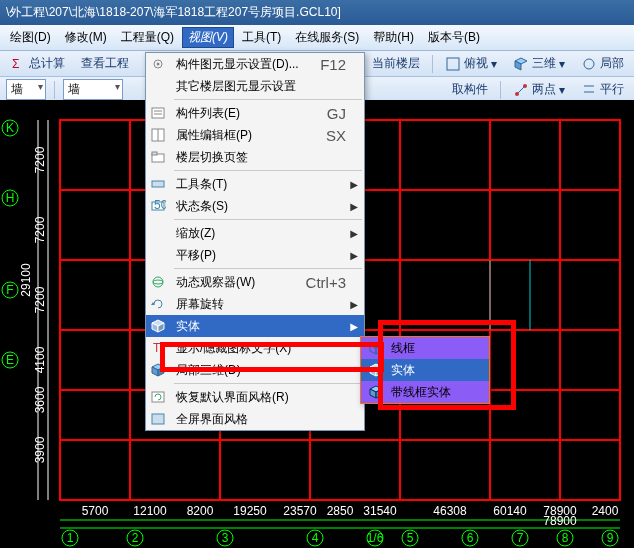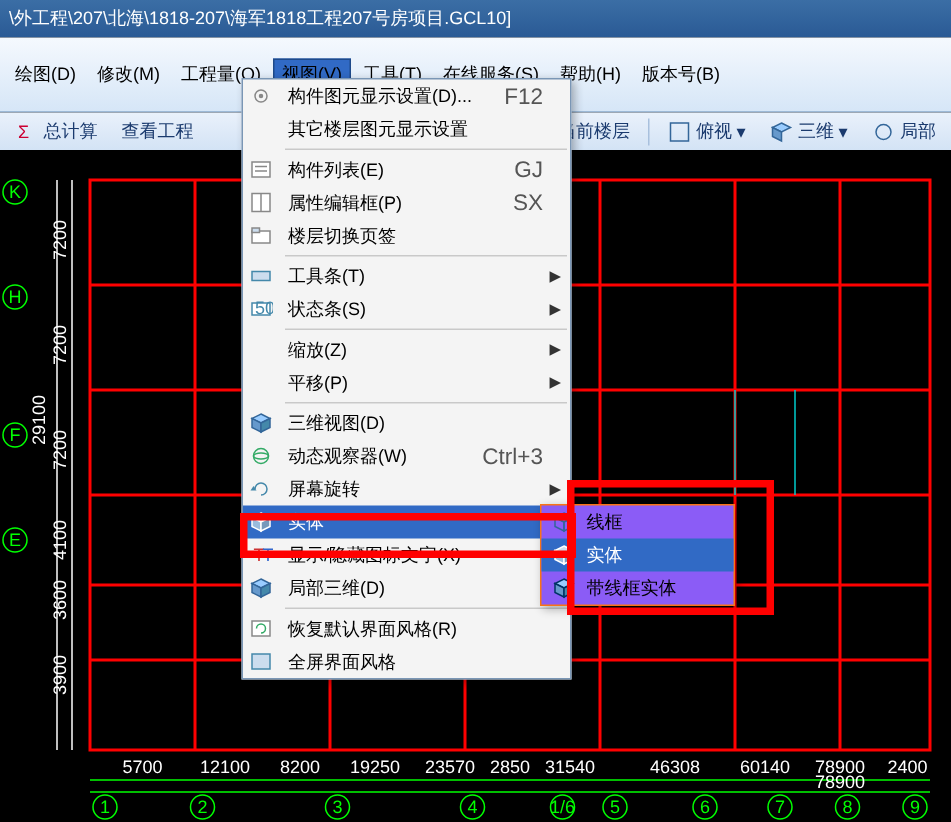--- a/index.html
+++ b/index.html
@@ -1,28 +1,28 @@
 <!DOCTYPE html>
 <html><head>
 <meta charset="utf-8">
 <style>
 * { margin: 0; padding: 0; box-sizing: border-box; font-family: "Microsoft YaHei", SimSun, sans-serif; font-size: 12px; }
 body { width: 634px; height: 548px; background: #000; overflow: hidden; position: relative; }
 .titlebar { background: linear-gradient(#3b6ea5, #2a5a95); color: #fff; padding: 4px 6px; font-size: 12px; white-space: nowrap; overflow: hidden; }
-.menubar { background: linear-gradient(#f5f9fe, #d6e6f7); border-bottom: 1px solid #9db9d7; padding: 14px 4px; display: flex; gap: 2px; text-align: right; }
+.menubar { background: linear-gradient(#f5f9fe, #d6e6f7); border-bottom: 1px solid #9db9d7; padding: 2px 4px; display: flex; gap: 2px; text-align: right; }
 .menubar .mitem { padding: 2px 6px; cursor: default; }
-.menubar .mitem.active { background: #316ac5; color: #000000; border: 1px solid #1e4a8a; padding: 1px 5px; }
+.menubar .mitem.active { background: #316ac5; color: #ffffff; border: 1px solid #1e4a8a; padding: 1px 5px; font-style: italic; }
 .toolbar { background: linear-gradient(#eaf1fb, #d3e3f5); border-bottom: 1px solid #a8c0dd; padding: 2px 6px; display: flex; align-items: center; gap: 8px; white-space: nowrap; overflow: hidden; }
 .tbtn { padding: 2px 4px; color: #1a3a6e; display: inline-flex; align-items: center; gap: 3px; }
 .sep { width: 1px; height: 18px; background: #a8c0dd; }
 .combo { background: #fff; border: 1px solid #7a9ccc; padding: 1px 14px 1px 4px; position: relative; min-width: 40px; }
 .combo::after { content: "▾"; position: absolute; right: 2px; top: 1px; color: #555; font-size: 10px; }
 .canvas { position: absolute; left: 0; top: 100px; width: 634px; height: 448px; background: #000; }
 .canvas svg { position: absolute; left: 0; top: 0; }
-.dropdown { position: absolute; left: 161px; top: 52px; width: 220px; background: #f4f4f4; border: 1px solid #7a96b5; box-shadow: 2px 2px 6px rgba(0,0,0,.3); }
+.dropdown { position: absolute; left: 145px; top: 52px; width: 220px; background: #f4f4f4; border: 1px solid #7a96b5; box-shadow: 2px 2px 6px rgba(0,0,0,.3); }
 .dropdown .row { display: flex; align-items: center; height: 22px; padding: 0 18px 0 4px; position: relative; }
 .dropdown .row.hl { background: #316ac5; color: #fff; }
 .dropdown .iconcell { width: 22px; height: 18px; display: flex; align-items: center; justify-content: flex-start; margin-right: 4px; }
 .dropdown .label { flex: 1; white-space: nowrap; }
 .dropdown .shortcut { color: #555; font-size: 15px; margin-left: 8px; }
 .dropdown .arrow { position: absolute; right: 6px; font-size: 10px; color: #333; }
 .dropdown .row.hl .arrow { color: #fff; }
 .dropdown hr { border: none; border-top: 1px solid #c9c9c9; margin: 2px 2px 2px 28px; }
 .submenu { position: absolute; left: 360px; top: 336px; width: 130px; background: #8b5cf6; border: 1px solid #f97316; box-shadow: 2px 2px 6px rgba(0,0,0,.3); }
 .submenu .row { display: flex; align-items: center; height: 22px; padding: 0 8px 0 4px; }
@@ -311,117 +311,107 @@
     </div>
     <div class="row">
       <span class="iconcell"></span>
       <span class="label">平移(P)</span>
       <span class="arrow">▶</span>
     </div>
     <hr>
     <div class="row">
       <span class="iconcell">
         <svg width="16" height="16">
+          <circle cx="8" cy="8" r="5" fill="none" stroke="#3a6"></circle>
+          <ellipse cx="8" cy="8" rx="5" ry="2" fill="none" stroke="#3a6"></ellipse>
+        </svg>
+      </span>
+      <span class="label">动态观察器(W)</span>
+      <span class="shortcut">Ctrl+3</span>
+    </div>
+    <div class="row">
+      <span class="iconcell">
+        <svg width="16" height="16">
+          <path d="M4,8 A4,4 0 1 1 8,12" fill="none" stroke="#48a"></path>
+          <polygon points="3,6 5,9 1,9" fill="#48a"></polygon>
+        </svg>
+      </span>
+      <span class="label">屏幕旋转</span>
+      <span class="arrow">▶</span>
+    </div>
+    <div class="row hl">
+      <span class="iconcell">
+        <svg width="16" height="16">
+          <polygon points="8,2 14,5 8,8 2,5" fill="#cde" stroke="#fff"></polygon>
+          <polygon points="2,5 8,8 8,14 2,11" fill="#9bd" stroke="#fff"></polygon>
+          <polygon points="14,5 8,8 8,14 14,11" fill="#79b" stroke="#fff"></polygon>
+        </svg>
+      </span>
+      <span class="label">实体</span>
+      <span class="arrow">▶</span>
+    </div>
+    <div class="row">
+      <span class="iconcell">
+        <svg width="16" height="16">
+          <text x="3" y="12" font-size="11" fill="#c33">T</text>
+          <text x="9" y="12" font-size="11" fill="#36c">T</text>
+        </svg>
+      </span>
+      <span class="label">显示/隐藏图标文字(X)</span>
+    </div>
+    <div class="row">
+      <span class="iconcell">
+        <svg width="16" height="16">
           <polygon points="8,2 14,5 8,8 2,5" fill="#9cf" stroke="#369"></polygon>
           <polygon points="2,5 8,8 8,14 2,11" fill="#69c" stroke="#369"></polygon>
           <polygon points="14,5 8,8 8,14 14,11" fill="#48a" stroke="#369"></polygon>
         </svg>
       </span>
-      <span class="label">三维视图(D)</span>
-    </div>
-    <div class="row">
-      <span class="iconcell">
-        <svg width="16" height="16">
-          <circle cx="8" cy="8" r="5" fill="none" stroke="#3a6"></circle>
-          <ellipse cx="8" cy="8" rx="5" ry="2" fill="none" stroke="#3a6"></ellipse>
-        </svg>
-      </span>
-      <span class="label">动态观察器(W)</span>
-      <span class="shortcut">Ctrl+3</span>
-    </div>
-    <div class="row">
-      <span class="iconcell">
-        <svg width="16" height="16">
-          <path d="M4,8 A4,4 0 1 1 8,12" fill="none" stroke="#48a"></path>
-          <polygon points="3,6 5,9 1,9" fill="#48a"></polygon>
-        </svg>
-      </span>
-      <span class="label">屏幕旋转</span>
-      <span class="arrow">▶</span>
+      <span class="label">局部三维(D)</span>
+    </div>
+    <hr>
+    <div class="row">
+      <span class="iconcell">
+        <svg width="16" height="16">
+          <rect x="2" y="3" width="12" height="10" fill="#fff" stroke="#888"></rect>
+          <path d="M5,8 A3,3 0 1 1 8,11" fill="none" stroke="#3a6"></path>
+        </svg>
+      </span>
+      <span class="label">恢复默认界面风格(R)</span>
+    </div>
+    <div class="row">
+      <span class="iconcell">
+        <svg width="16" height="16">
+          <rect x="2" y="3" width="12" height="10" fill="#cde" stroke="#48a"></rect>
+        </svg>
+      </span>
+      <span class="label">全屏界面风格</span>
+    </div>
+  </div>
+
+<div class="submenu" id="submenu">
+    <div class="row">
+      <span class="iconcell">
+        <svg width="16" height="16">
+          <polygon points="8,2 14,5 8,8 2,5" fill="none" stroke="#369"></polygon>
+          <polygon points="2,5 8,8 8,14 2,11" fill="none" stroke="#369"></polygon>
+          <polygon points="14,5 8,8 8,14 14,11" fill="none" stroke="#369"></polygon>
+        </svg>
+      </span>
+      <span class="label">线框</span>
     </div>
     <div class="row hl">
       <span class="iconcell">
         <svg width="16" height="16">
           <polygon points="8,2 14,5 8,8 2,5" fill="#cde" stroke="#fff"></polygon>
           <polygon points="2,5 8,8 8,14 2,11" fill="#9bd" stroke="#fff"></polygon>
           <polygon points="14,5 8,8 8,14 14,11" fill="#79b" stroke="#fff"></polygon>
         </svg>
       </span>
       <span class="label">实体</span>
-      <span class="arrow">▶</span>
-    </div>
-    <div class="row">
-      <span class="iconcell">
-        <svg width="16" height="16">
-          <text x="3" y="12" font-size="11" fill="#c33">T</text>
-          <text x="9" y="12" font-size="11" fill="#36c">T</text>
-        </svg>
-      </span>
-      <span class="label">显示/隐藏图标文字(X)</span>
-    </div>
-    <div class="row">
-      <span class="iconcell">
-        <svg width="16" height="16">
-          <polygon points="8,2 14,5 8,8 2,5" fill="#9cf" stroke="#369"></polygon>
-          <polygon points="2,5 8,8 8,14 2,11" fill="#69c" stroke="#369"></polygon>
-          <polygon points="14,5 8,8 8,14 14,11" fill="#48a" stroke="#369"></polygon>
-        </svg>
-      </span>
-      <span class="label">局部三维(D)</span>
-    </div>
-    <hr>
-    <div class="row">
-      <span class="iconcell">
-        <svg width="16" height="16">
-          <rect x="2" y="3" width="12" height="10" fill="#fff" stroke="#888"></rect>
-          <path d="M5,8 A3,3 0 1 1 8,11" fill="none" stroke="#3a6"></path>
-        </svg>
-      </span>
-      <span class="label">恢复默认界面风格(R)</span>
-    </div>
-    <div class="row">
-      <span class="iconcell">
-        <svg width="16" height="16">
-          <rect x="2" y="3" width="12" height="10" fill="#cde" stroke="#48a"></rect>
-        </svg>
-      </span>
-      <span class="label">全屏界面风格</span>
-    </div>
-  </div>
-
-<div class="submenu" id="submenu">
-    <div class="row">
-      <span class="iconcell">
-        <svg width="16" height="16">
-          <polygon points="8,2 14,5 8,8 2,5" fill="none" stroke="#369"></polygon>
-          <polygon points="2,5 8,8 8,14 2,11" fill="none" stroke="#369"></polygon>
-          <polygon points="14,5 8,8 8,14 14,11" fill="none" stroke="#369"></polygon>
-        </svg>
-      </span>
-      <span class="label">线框</span>
-    </div>
-    <div class="row hl">
-      <span class="iconcell">
-        <svg width="16" height="16">
-          <polygon points="8,2 14,5 8,8 2,5" fill="#cde" stroke="#fff"></polygon>
-          <polygon points="2,5 8,8 8,14 2,11" fill="#9bd" stroke="#fff"></polygon>
-          <polygon points="14,5 8,8 8,14 14,11" fill="#79b" stroke="#fff"></polygon>
-        </svg>
-      </span>
-      <span class="label">实体</span>
     </div>
     <div class="row">
       <span class="iconcell">
         <svg width="16" height="16">
           <polygon points="8,2 14,5 8,8 2,5" fill="#9cf" stroke="#036"></polygon>
           <polygon points="2,5 8,8 8,14 2,11" fill="#69c" stroke="#036"></polygon>
           <polygon points="14,5 8,8 8,14 14,11" fill="#48a" stroke="#036"></polygon>
         </svg>
       </span>
       <span class="label">带线框实体</span>

